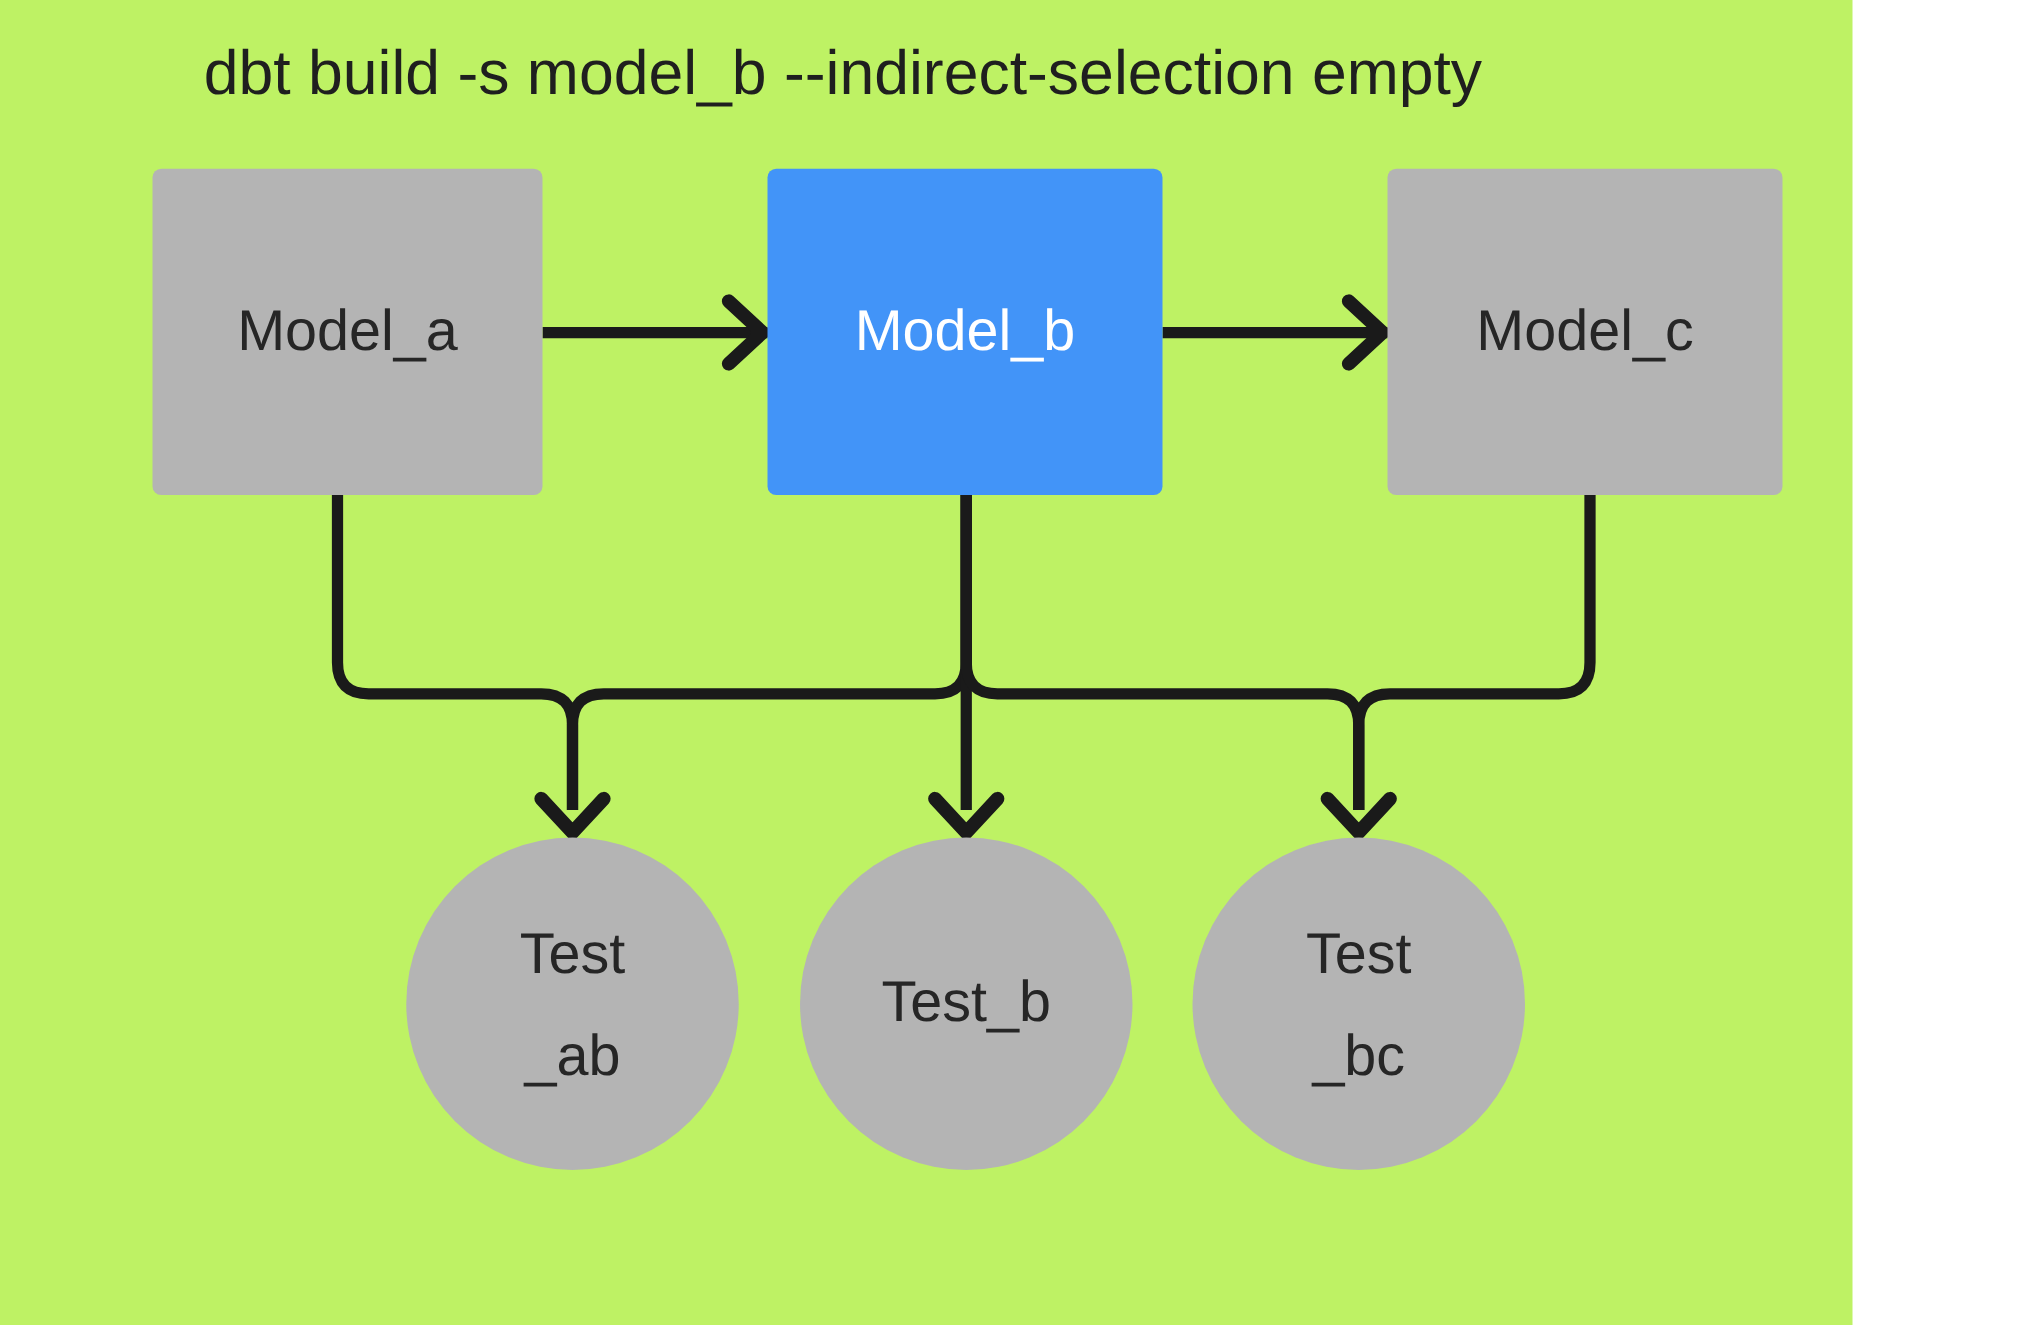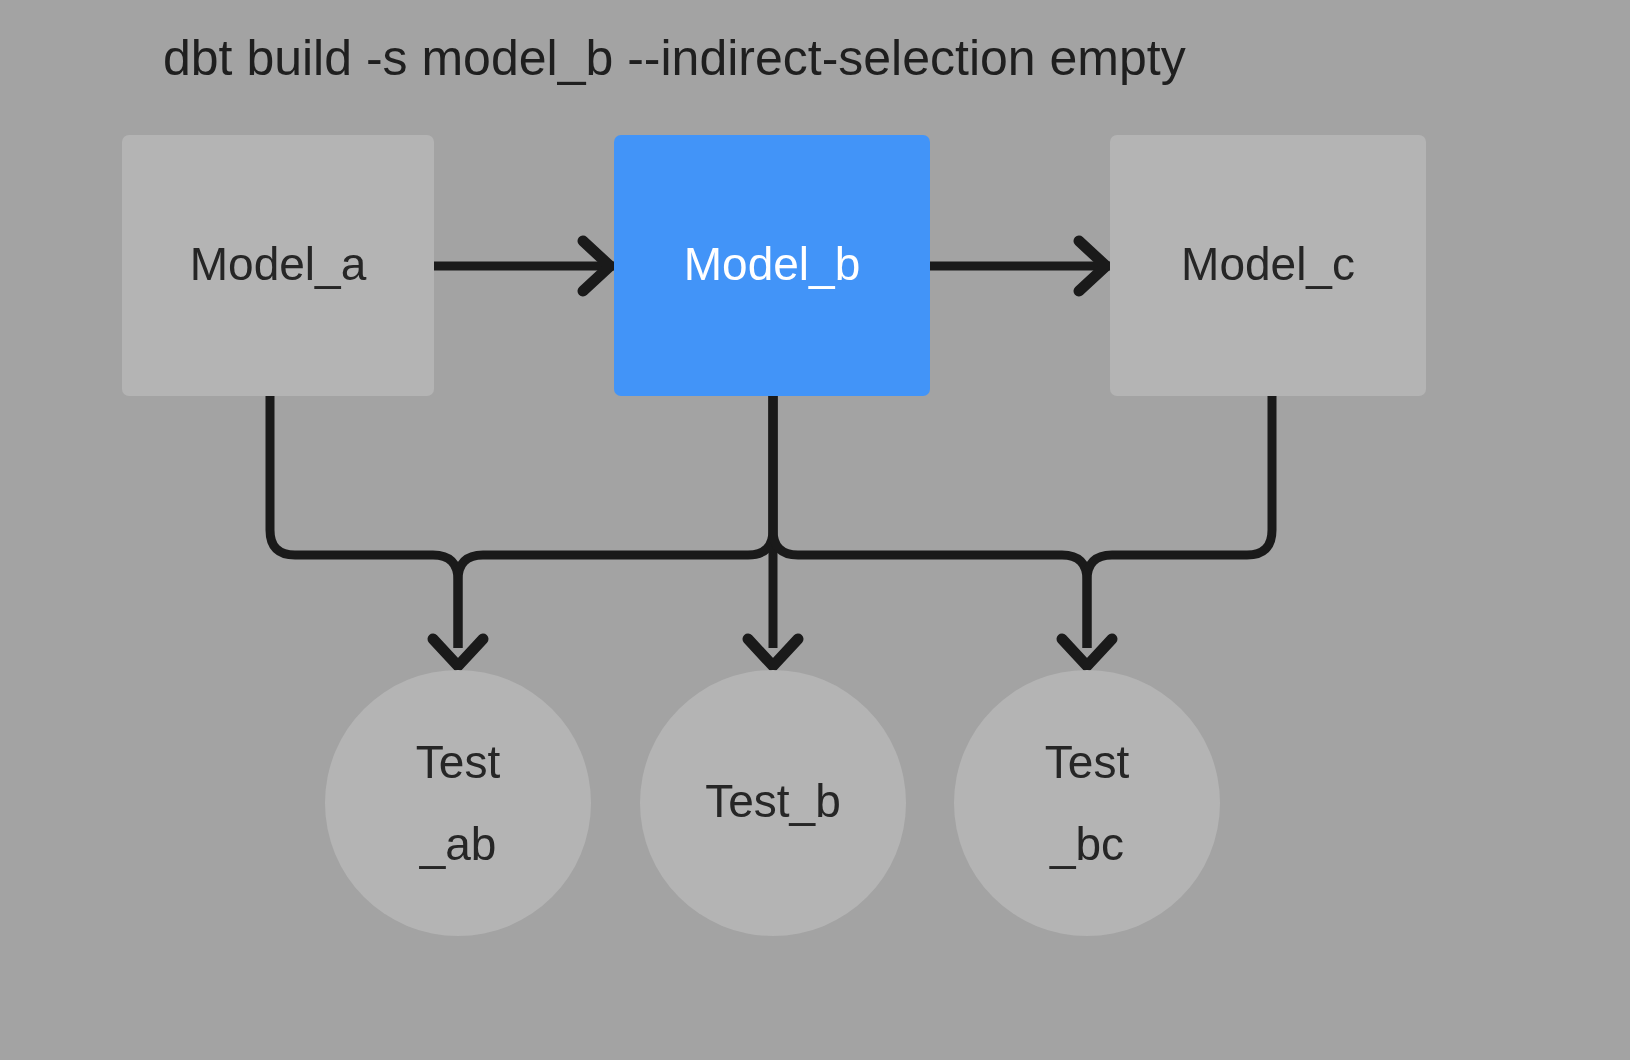--- a/index.html
+++ b/index.html
@@ -8,23 +8,23 @@
     background: #ffffff;
   }
   body {
     width: 1630px;
     height: 1060px;
     font-family: "Liberation Sans", sans-serif;
     overflow: hidden;
   }
   #diagram-root {
     position: relative;
-    width: 1630px;
+    width: 1482px;
     height: 1060px;
-    background: #a3a3a3;
+    background: #bef264;
   }
   #dag-svg {
     position: absolute;
     top: 0;
     left: 0;
     width: 1630px;
     height: 1060px;
   }
   .node-label {
     font-family: "Liberation Sans", sans-serif;

